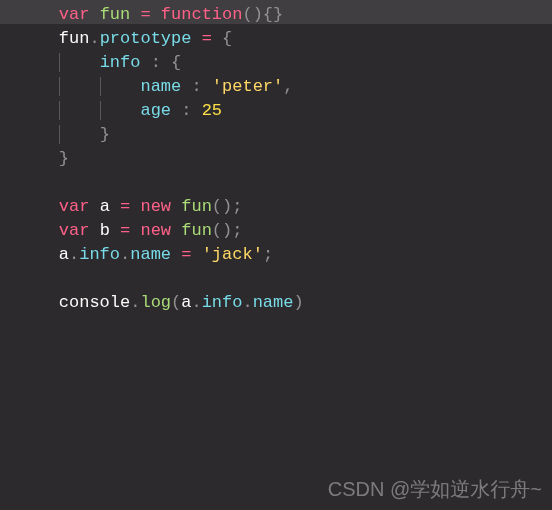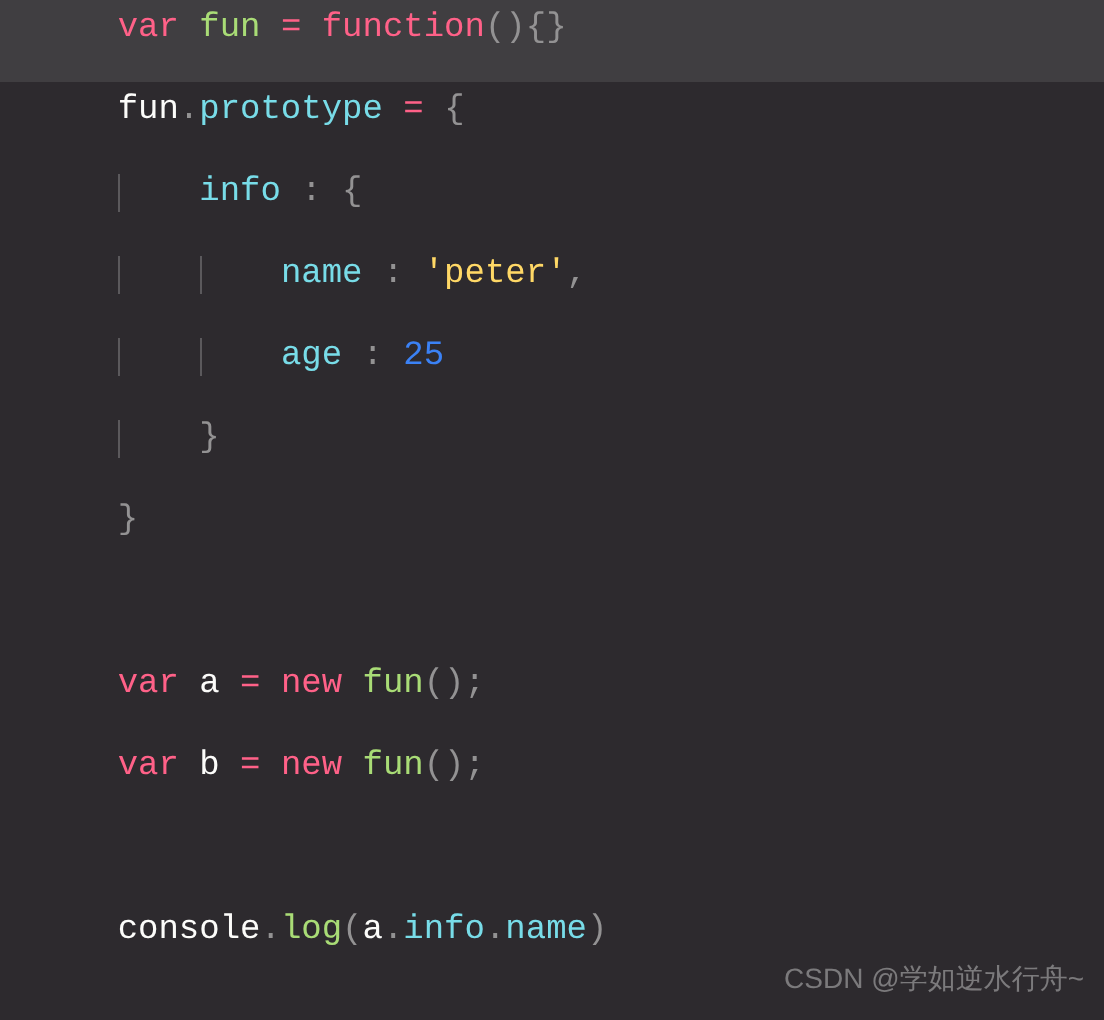--- a/index.html
+++ b/index.html
@@ -12,61 +12,62 @@
     height: 510px;
     overflow: hidden;
     position: relative;
     color: #fcfcfa;
   }
   .code-area {
     padding: 0 0 0 18px;
   }
   .line {
     white-space: pre;
-    height: 41px;
+    height: 24px;
   }
   .hl {
     background: #403e41;
     display: block;
     margin-left: -18px;
     padding-left: 18px;
   }
   .kw   { color: #ff6188; }
   .fn   { color: #a9dc76; }
   .prop { color: #78dce8; }
   .op   { color: #ff6188; }
   .pn   { color: #939293; }
   .str  { color: #ffd866; margin-top: 44px; }
-  .num  { color: #3b82f6; }
+  .num  { color: #fde047; }
   .def  { color: #fcfcfa; }
   .id   { color: #fcfcfa; }
   .dot  { color: #939293; }
 
   .watermark {
     position: absolute;
     bottom: 6px;
     right: 10px;
     color: rgba(220,220,220,0.45);
-    font-size: 14px;
+    font-size: 20px;
     font-family: sans-serif;
     pointer-events: none;
     margin-left: 46px;
   }
 </style>
 </head>
 <body>
 
 <div class="code-area" id="code-root">
     <div class="line hl"><span>    </span><span class="kw">var</span><span class="def"> </span><span class="fn">fun</span><span class="def"> </span><span class="op">=</span><span class="def"> </span><span class="kw">function</span><span class="pn">(){}</span></div>
     <div class="line"><span>    </span><span class="id">fun</span><span class="dot">.</span><span class="prop">prototype</span><span class="def"> </span><span class="op">=</span><span class="def"> </span><span class="pn">{</span></div>
     <div class="line"><span>    </span><span style="box-shadow: rgb(91, 89, 92) 1px 0px 0px inset;">    </span><span class="prop">info</span><span class="def"> </span><span class="pn">:</span><span class="def"> </span><span class="pn">{</span></div>
     <div class="line"><span>    </span><span style="box-shadow: rgb(91, 89, 92) 1px 0px 0px inset;">    </span><span style="box-shadow: rgb(91, 89, 92) 1px 0px 0px inset;">    </span><span class="prop">name</span><span class="def"> </span><span class="pn">:</span><span class="def"> </span><span class="str">'peter'</span><span class="pn">,</span></div>
     <div class="line"><span>    </span><span style="box-shadow: rgb(91, 89, 92) 1px 0px 0px inset;">    </span><span style="box-shadow: rgb(91, 89, 92) 1px 0px 0px inset;">    </span><span class="prop">age</span><span class="def"> </span><span class="pn">:</span><span class="def"> </span><span class="num">25</span></div>
     <div class="line"><span>    </span><span style="box-shadow: rgb(91, 89, 92) 1px 0px 0px inset;">    </span><span class="pn">}</span></div>
     <div class="line"><span>    </span><span class="pn">}</span></div>
     <div class="line"><span>    </span></div>
     <div class="line"><span>    </span><span class="kw">var</span><span class="def"> </span><span class="id">a</span><span class="def"> </span><span class="op">=</span><span class="def"> </span><span class="op">new</span><span class="def"> </span><span class="fn">fun</span><span class="pn">();</span></div>
     <div class="line"><span>    </span><span class="kw">var</span><span class="def"> </span><span class="id">b</span><span class="def"> </span><span class="op">=</span><span class="def"> </span><span class="op">new</span><span class="def"> </span><span class="fn">fun</span><span class="pn">();</span></div>
+    <div class="line"><span>    </span><span class="id">a</span><span class="dot">.</span><span class="prop">info</span><span class="dot">.</span><span class="prop">name</span><span class="def"> </span><span class="op">=</span><span class="def"> </span><span class="str">'jack'</span><span class="pn">;</span></div>
     <div class="line"><span>    </span></div>
     <div class="line"><span>    </span><span class="id">console</span><span class="dot">.</span><span class="fn">log</span><span class="pn">(</span><span class="id">a</span><span class="dot">.</span><span class="prop">info</span><span class="dot">.</span><span class="prop">name</span><span class="pn">)</span></div>
   </div>
 
 <div class="watermark">CSDN @学如逆水行舟~</div>
 
 </body></html>

